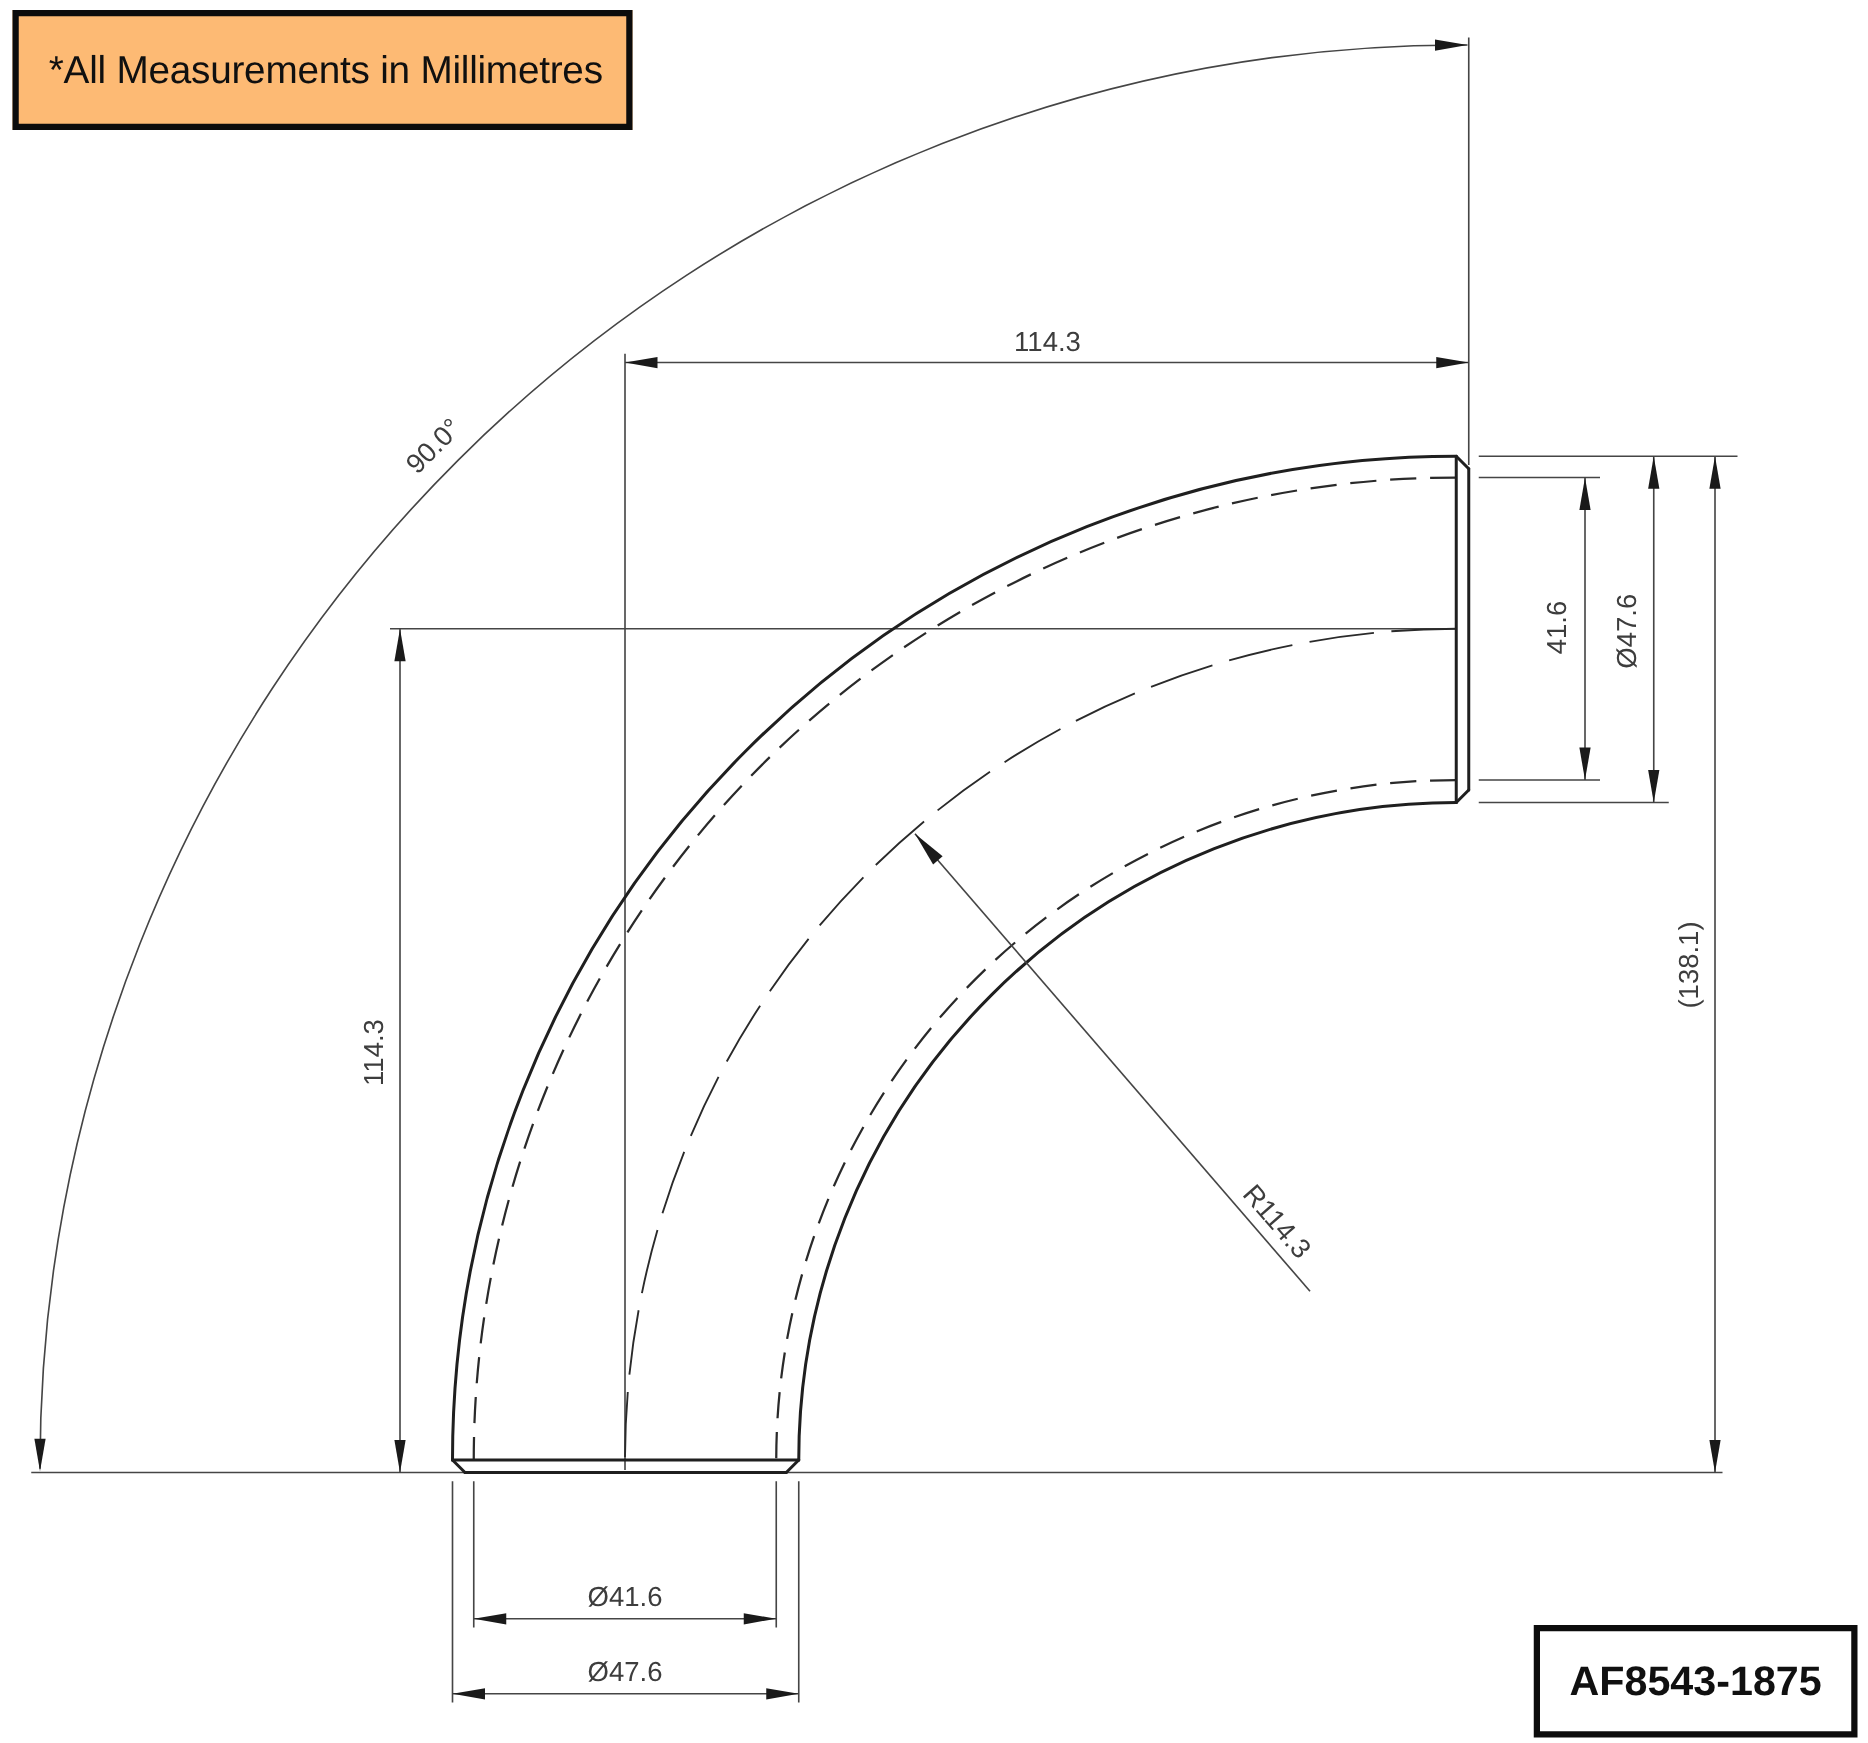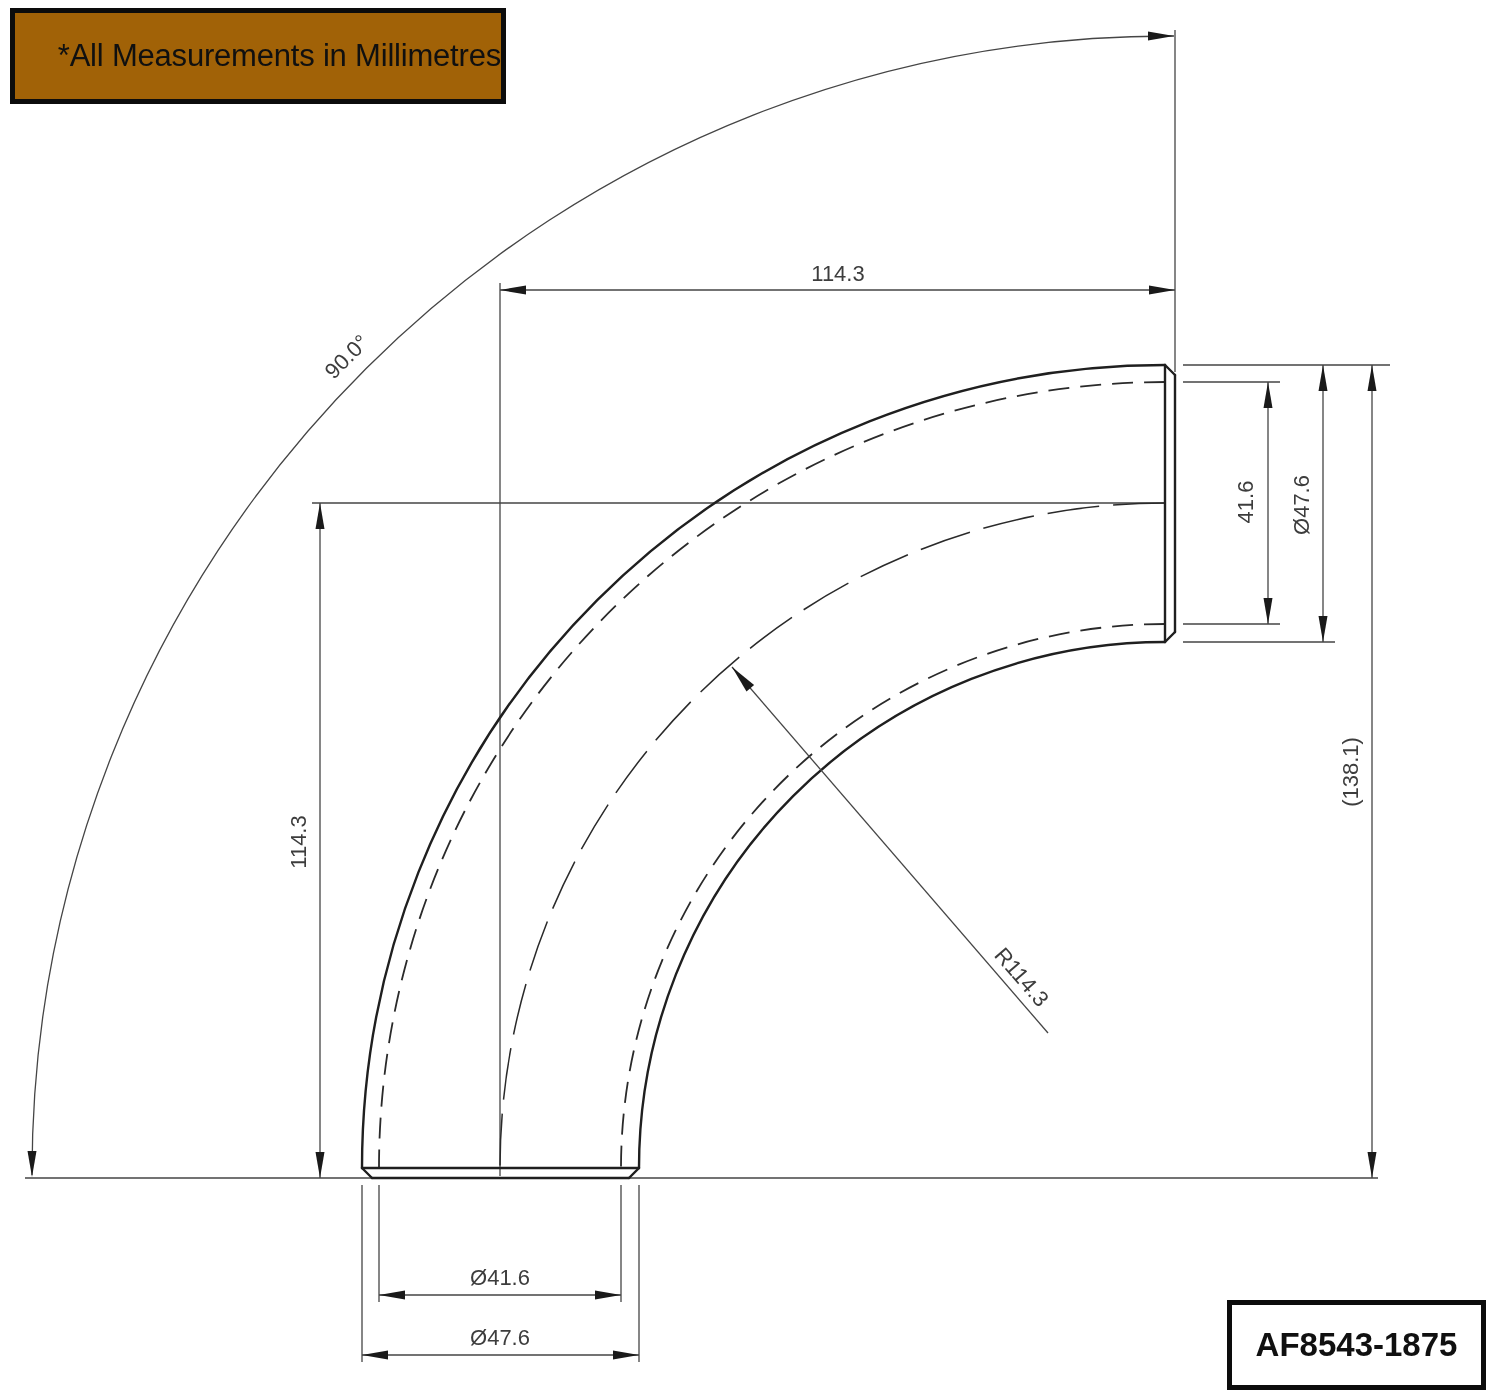--- a/index.html
+++ b/index.html
@@ -8,22 +8,22 @@
   svg{position:absolute;left:0;top:0;}
 
   .pipe      {stroke:#1f1f1f;stroke-width:2.4;fill:none;stroke-linecap:round;}
   .hidden-ln {stroke:#2a2a2a;stroke-width:1.8;fill:none;stroke-dasharray:21 11;stroke-linecap:butt;}
   .center-ln {stroke:#2a2a2a;stroke-width:1.5;fill:none;stroke-dasharray:52 14;stroke-linecap:butt;}
   .thin      {stroke:#454545;stroke-width:1.3;fill:none;}
   .arrow     {fill:#1a1a1a;stroke:none;}
   .dimtxt    {font-family:"Liberation Sans", sans-serif;font-size:22px;fill:#3d3d3d;}
 
   .note-box{position:absolute;left:10px;top:8px;width:462px;height:86px;border:5px solid #0c0c0c;
-            background:#a16207;display:flex;align-items:center;padding-left:24px;
-            font-size:31px;color:#101010;letter-spacing:-0.2px;justify-content:flex-end;}
+            background:#fdba74;display:flex;align-items:center;padding-left:24px;
+            font-size:31px;color:#101010;letter-spacing:-0.2px;}
   .part-box{position:absolute;left:1227px;top:1300px;width:249px;height:80px;border:5px solid #0c0c0c;
             background:#fff;display:flex;align-items:center;justify-content:center;
             font-size:33px;font-weight:600;color:#101010;}
 </style>
 </head>
 <body>
 
 <div class="canvas">
 
   <svg width="1494" height="1394" viewBox="0 0 1494 1394">

